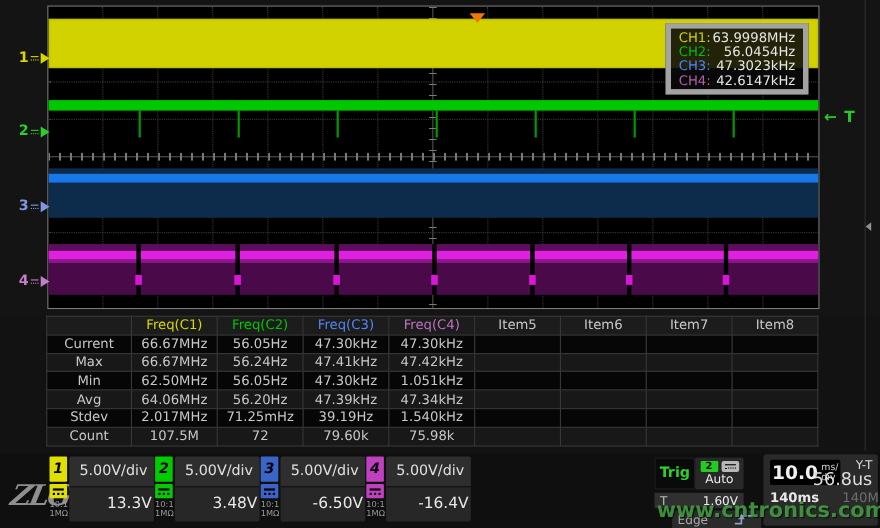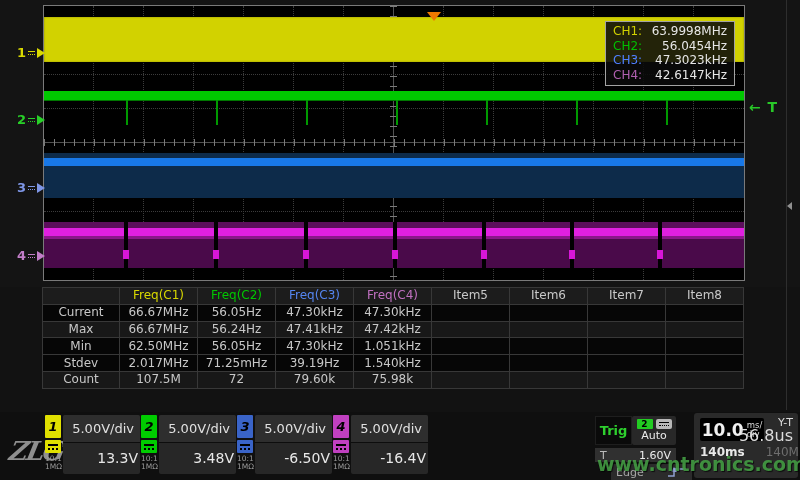--- a/index.html
+++ b/index.html
@@ -52,21 +52,21 @@
   .mk4{color:#c27ec8;} .mk4 .arrow-r{border-left-color:#c27ec8;} .mk4 .mini-dc .s,.mk4 .mini-dc .d{border-color:#c27ec8;}
 
   .t-level-marker{position:absolute;left:749px;top:99px;color:#28c828;font-size:14px;font-weight:bold;z-index:3;letter-spacing:1px;}
 
   .right-divider{position:absolute;left:786px;top:0;width:1px;height:410px;background:#2e2e2e;}
   .panel-handle{position:absolute;left:787px;top:202px;width:0;height:0;
     border-top:4px solid transparent;border-bottom:4px solid transparent;border-right:5px solid #909090;}
 
   
   .freq-box{position:absolute;left:605px;top:21px;width:130px;height:65px;z-index:10;
-    background:rgba(10,10,10,0.88);border:1px solid #a3a3a3;
+    background:rgba(10,10,10,0.88);border:5px solid #a3a3a3;
     display:flex;flex-direction:column;justify-content:space-around;padding:2px 0;box-sizing:border-box;}
   .freq-row{display:flex;justify-content:space-between;padding:0 7px;font-size:12px;line-height:13px;}
   .freq-row .val{color:#e6e6e6;}
   .fc1{color:#d0d000;} .fc2{color:#00c000;} .fc3{color:#5080ff;} .fc4{color:#b060b0;}
 
   
   .meas-table{position:absolute;left:42px;top:287px;border-collapse:collapse;z-index:5;
     border:1px solid #6a6a6a;table-layout:fixed;}
   .meas-table td,.meas-table th{border:1px solid #383838;width:77px;height:15.8px;
     font-size:12px;font-weight:normal;color:#c8c8c8;text-align:center;padding:0;line-height:13px;overflow:hidden;}
@@ -291,20 +291,31 @@
       <td class="c0">Min</td>
       <td>62.50MHz</td>
       <td>56.05Hz</td>
       <td>47.30kHz</td>
       <td>1.051kHz</td>
       <td></td>
       <td></td>
       <td></td>
       <td></td>
     </tr>
+    <tr class="rC">
+      <td class="c0">Avg</td>
+      <td>64.06MHz</td>
+      <td>56.20Hz</td>
+      <td>47.39kHz</td>
+      <td>47.34kHz</td>
+      <td></td>
+      <td></td>
+      <td></td>
+      <td></td>
+    </tr>
     <tr class="rB">
       <td class="c0">Stdev</td>
       <td>2.017MHz</td>
       <td>71.25mHz</td>
       <td>39.19Hz</td>
       <td>1.540kHz</td>
       <td></td>
       <td></td>
       <td></td>
       <td></td>

